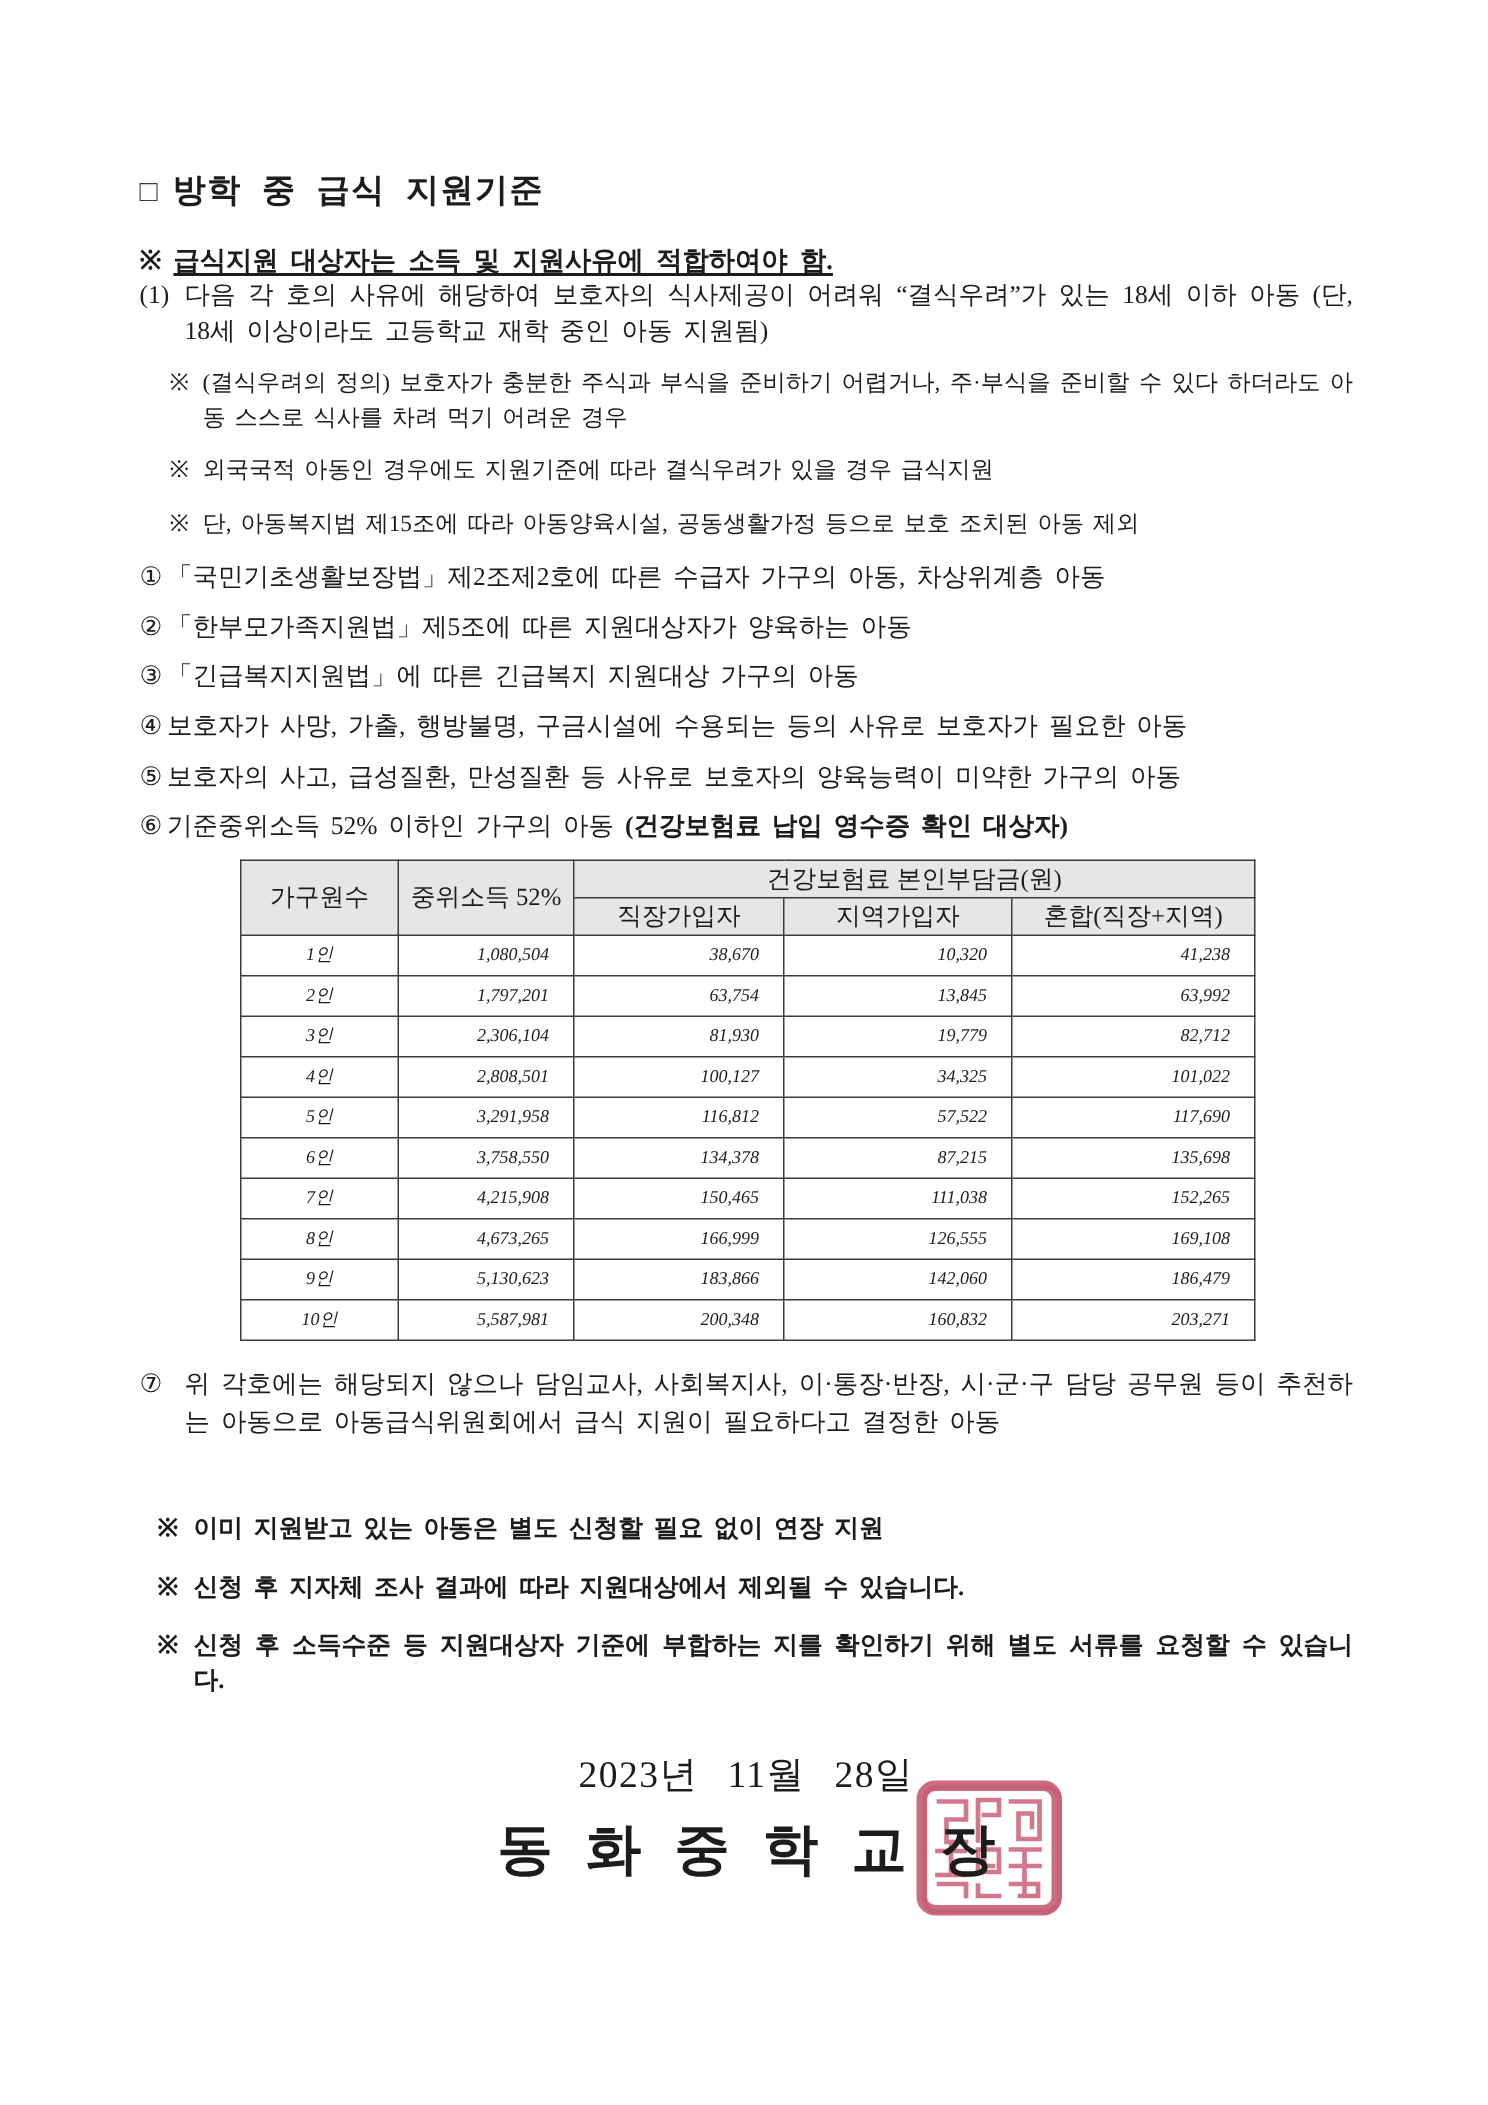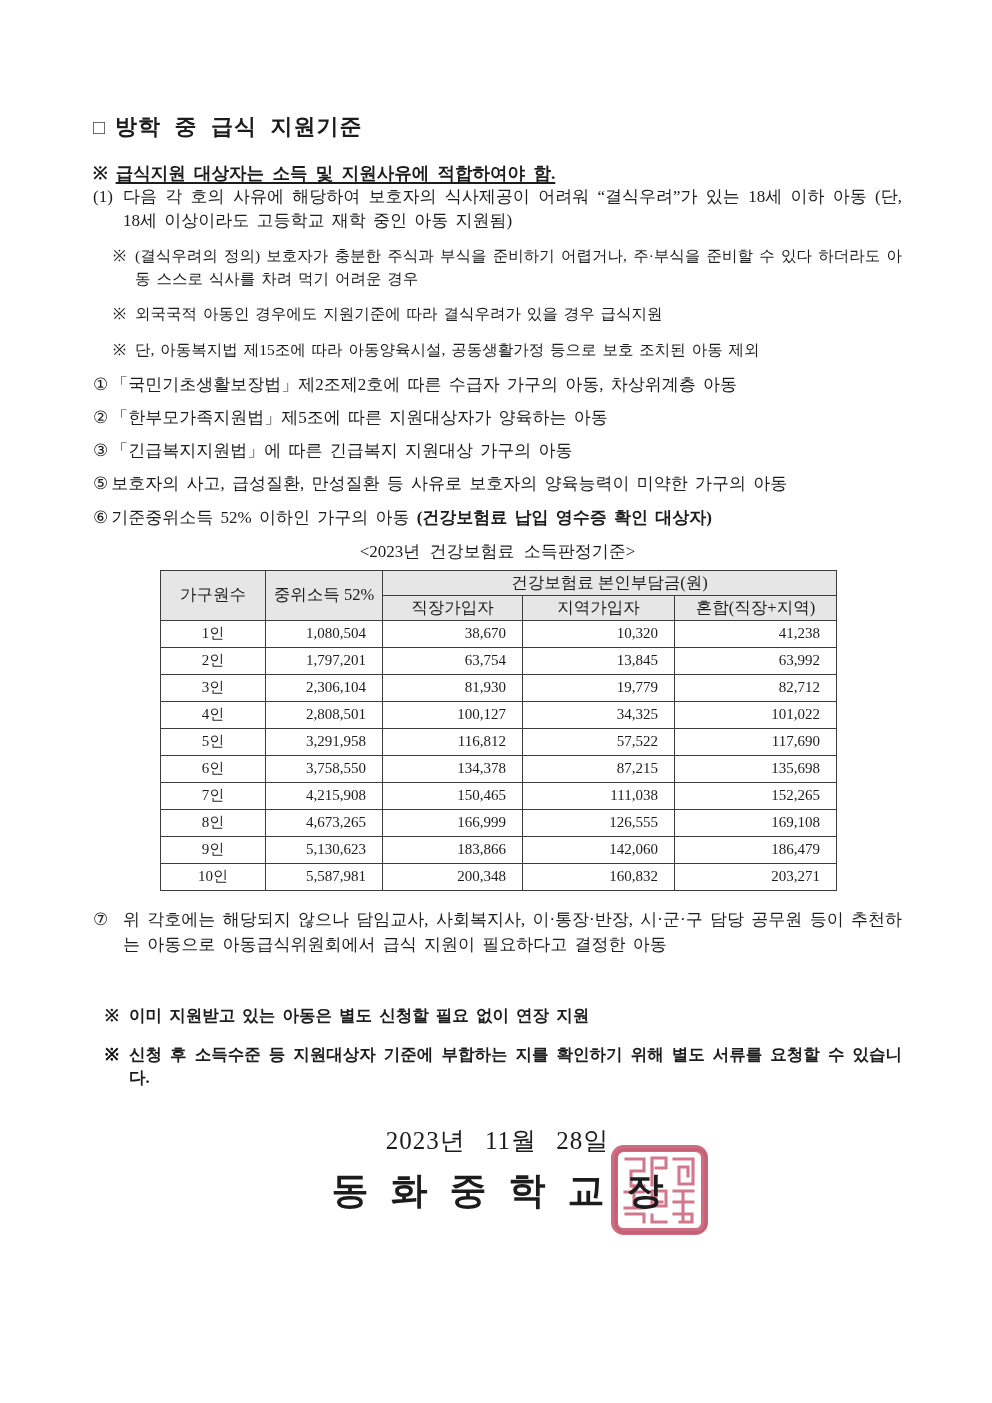--- a/index.html
+++ b/index.html
@@ -48,21 +48,21 @@
   .crit .bd { font-weight:bold; }
 
   
   .tbl-caption { text-align:center; font-size:17px; margin:2px 0 7px 0; word-spacing:5px; }
   table.income { border-collapse:collapse; table-layout:fixed; width:676px; margin-left:67px; }
   table.income th, table.income td { border:1px solid #3c3c3c; }
   table.income thead th {
     background:#e6e6e6; font-weight:normal; font-size:16.5px;
     height:24px; padding:1px 4px; text-align:center;
   }
-  table.income tbody td { font-size:15px; height:27px; padding:1px 16px 1px 4px; text-align:right; }
+  table.income tbody td { font-size:12px; height:27px; padding:1px 16px 1px 4px; text-align:right;font-style:italic; }
   table.income tbody td.center { text-align:center; padding:1px 4px; }
 
   .item7 { margin-top:16px; margin-bottom:0; line-height:1.5; }
 
   
   .footnotes { margin:46px 0 0 12px; }
   .fnote {
     position:relative; padding-left:24px; margin:0 0 15px 0;
     font-size:16.5px; font-weight:bold; line-height:1.45; word-spacing:3px; text-align:justify;
   }
@@ -91,25 +91,25 @@
   <div class="subnotes">
     <div class="note"><span class="mk">※</span><span class="bd">(결식우려의 정의)</span><span> 보호자가 충분한 주식과 부식을 준비하기 어렵거나, 주·부식을 준비할 수 있다 하더라도 아동 스스로 식사를 차려 먹기 어려운 경우</span></div>
     <div class="note"><span class="mk">※</span><span>외국국적 아동인 경우에도 지원기준에 따라 결식우려가 있을 경우 급식지원</span></div>
     <div class="note"><span class="mk">※</span><span>단, 아동복지법 제15조에 따라 아동양육시설, 공동생활가정 등으로 보호 조치된 아동 제외</span></div>
   </div>
 
   <div>
     <p class="crit"><span class="num">①</span><span>「국민기초생활보장법」제2조제2호에 따른 수급자 가구의 아동, 차상위계층 아동</span><span class="bd"></span></p>
     <p class="crit"><span class="num">②</span><span>「한부모가족지원법」제5조에 따른 지원대상자가 양육하는 아동</span><span class="bd"></span></p>
     <p class="crit"><span class="num">③</span><span>「긴급복지지원법」에 따른 긴급복지 지원대상 가구의 아동</span><span class="bd"></span></p>
+    <p class="crit"><span class="num">④</span><span>보호자가 사망, 가출, 행방불명, 구금시설에 수용되는 등의 사유로 보호자가 필요한 아동</span><span class="bd"></span></p>
     <p class="crit"><span class="num">⑤</span><span>보호자의 사고, 급성질환, 만성질환 등 사유로 보호자의 양육능력이 미약한 가구의 아동</span><span class="bd"></span></p>
     <p class="crit"><span class="num">⑥</span><span>기준중위소득 52% 이하인 가구의 아동 </span><span class="bd">(건강보험료 납입 영수증 확인 대상자)</span></p>
   </div>
 
-  <div class="tbl-caption">&lt;2023년 건강보험료 소득판정기준&gt;</div>
 
   <table class="income">
     <colgroup>
       <col style="width:105px">
         <col style="width:117px">
         <col style="width:140px">
         <col style="width:152px">
         <col style="width:162px">
     </colgroup>
     <thead>
@@ -195,21 +195,21 @@
           <td>160,832</td>
           <td>203,271</td>
         </tr>
       </tbody>
   </table>
 
   <p class="clause item7"><span class="lbl">⑦</span><span>위 각호에는 해당되지 않으나 담임교사, 사회복지사, 이·통장·반장, 시·군·구 담당 공무원 등이 추천하는 아동으로 아동급식위원회에서 급식 지원이 필요하다고 결정한 아동</span></p>
 
   <div class="footnotes">
     <div class="fnote"><span class="mk">※</span><span>이미 지원받고 있는 아동은 별도 신청할 필요 없이 연장 지원</span></div>
-    <div class="fnote"><span class="mk">※</span></div>
+    <div class="fnote"><span class="mk">※</span><span>신청 후 지자체 조사 결과에 따라 지원대상에서 제외될 수 있습니다.</span></div>
     <div class="fnote"><span class="mk">※</span><span>신청 후 소득수준 등 지원대상자 기준에 부합하는 지를 확인하기 위해 별도 서류를 요청할 수 있습니다.</span></div>
   </div>
 
   <div class="footer">
     <div class="date">2023년 11월 28일</div>
     <div class="signer">동화중학교장</div>
     <svg class="seal" width="99" height="92" viewBox="0 0 99 92" aria-hidden="true">
       <g fill="none" stroke="#c24d66" stroke-linecap="square">
         <rect x="4.5" y="4.5" width="90" height="83" rx="9" stroke-width="7" opacity="0.82"></rect>
         <rect x="4.5" y="4.5" width="90" height="83" rx="9" stroke-width="3" opacity="0.45" transform="translate(1.5 1)"></rect>

